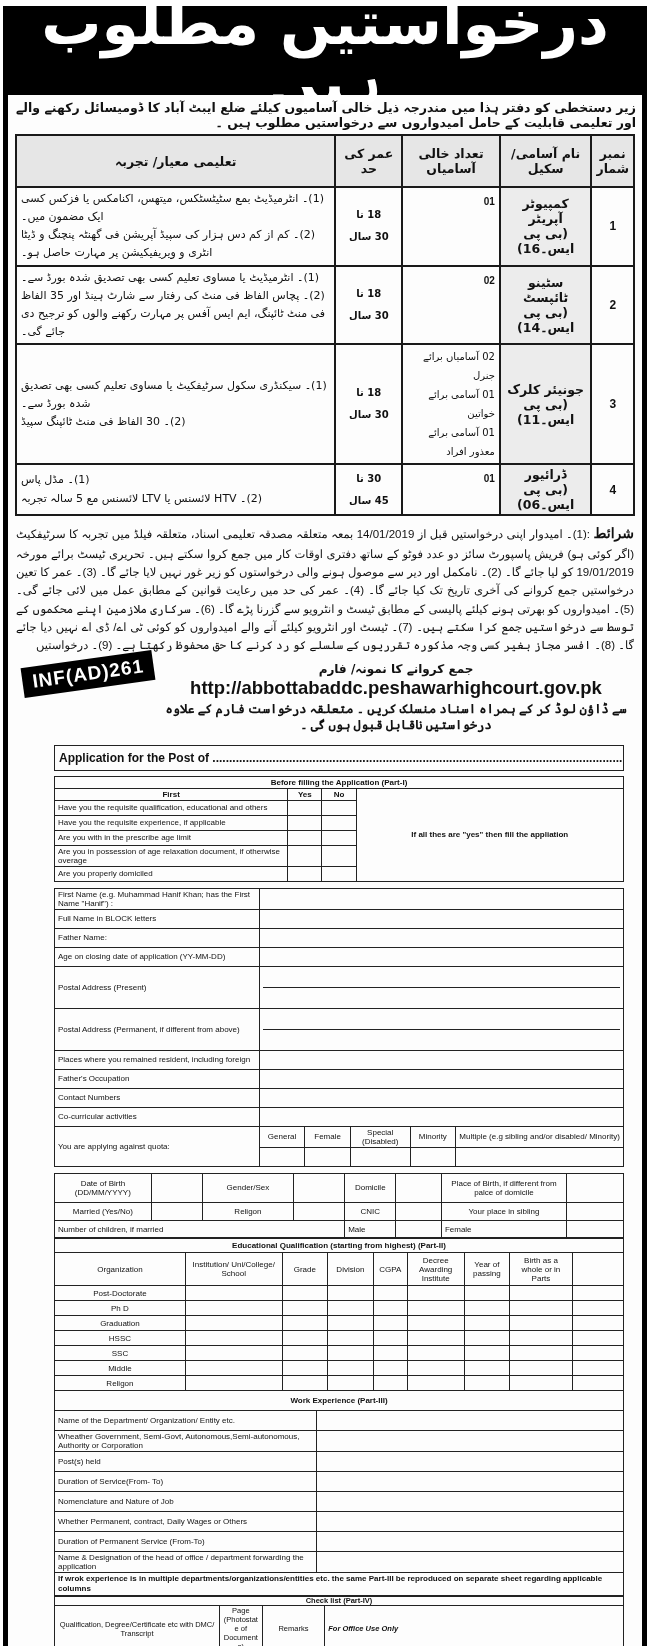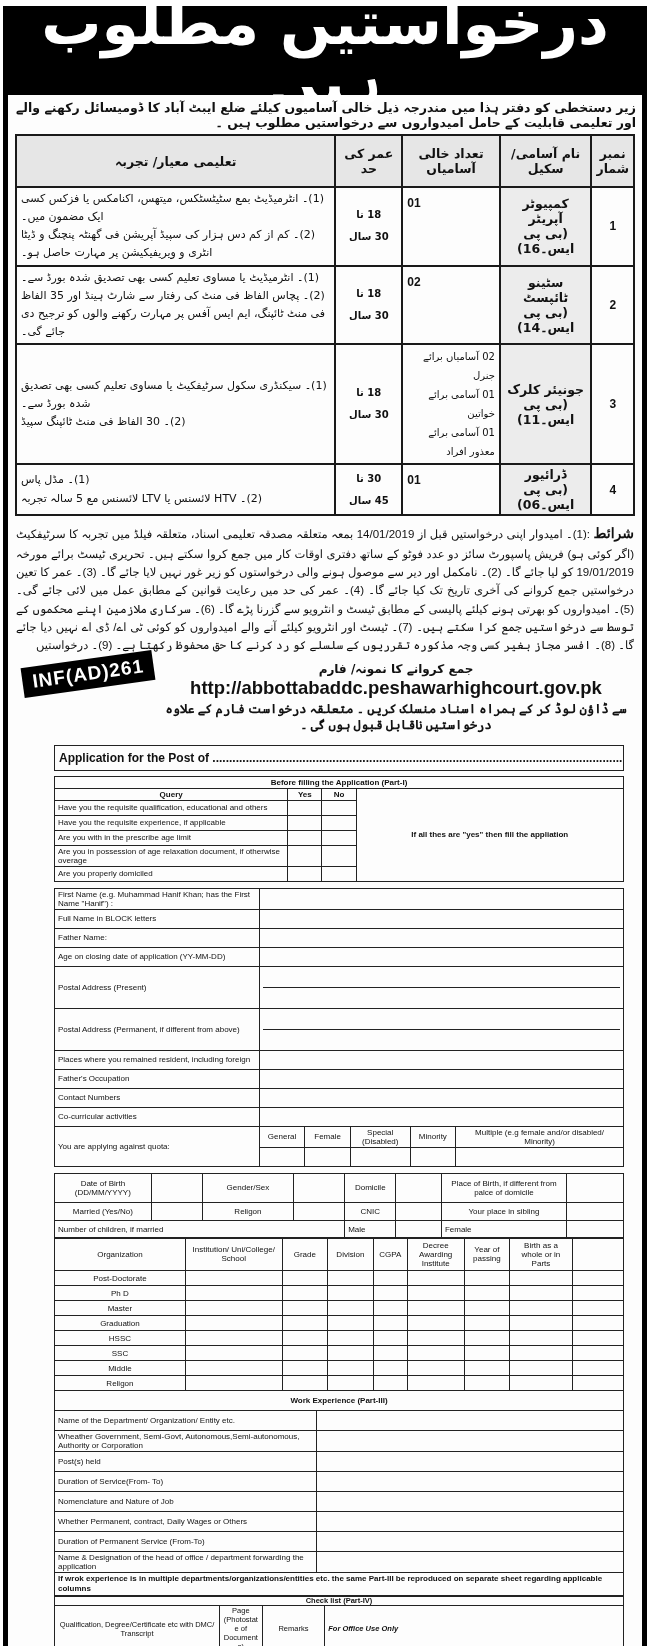--- a/index.html
+++ b/index.html
@@ -9,21 +9,21 @@
   .banner{background:#000;color:#fff;text-align:center;height:84px;display:flex;align-items:center;justify-content:center;}
   .banner span{font-family:"DejaVu Sans",sans-serif;font-weight:bold;font-size:60px;line-height:1;}
   .intro{direction:rtl;text-align:right;font-family:"DejaVu Sans",sans-serif;font-weight:bold;font-size:12.5px;padding:5px 6px 4px 6px;}
   
   table{border-collapse:collapse;}
   .jobs{width:calc(100% - 14px);margin:0 7px;direction:rtl;font-family:"DejaVu Sans",sans-serif;}
   .jobs th,.jobs td{border:2px solid #1a1a1a;padding:2px 4px;vertical-align:middle;}
   .jobs th{background:#e6e6e6;font-size:12.5px;font-weight:bold;height:46px;}
   .jobs .postcell{background:#ececec;text-align:center;font-weight:bold;font-size:12.5px;}
   .jobs .sn{text-align:center;font-family:"Liberation Sans",sans-serif;font-weight:bold;font-size:12px;width:30px;}
-  .jobs .vac{text-align:left;font-family:"Liberation Sans",sans-serif;font-weight:bold;font-size:12px;}
+  .jobs .vac{text-align:right;font-family:"Liberation Sans",sans-serif;font-weight:bold;font-size:10px;}
   .jobs .vacl{font-family:"DejaVu Sans",sans-serif;font-size:10px;font-weight:normal;text-align:right;line-height:1.9;}
   .jobs .age{text-align:center;font-size:10px;font-weight:bold;line-height:2.2;margin-top:20px;}
   .jobs .crit{font-size:11px;line-height:1.65;text-align:left;}
   
   .conds{direction:rtl;font-family:Liberation Sans, sans-serif;font-size:11.5px;line-height:1.6;text-align:justify;padding:6px 8px 0 8px;}
   .conds .shara{font-weight:bold;font-size:14px;}
   .cond-bottom{position:relative;padding:2px 8px 4px 150px;}
   .stamp{position:absolute;left:14px;top:4px;background:#000;color:#fff;font-weight:bold;font-size:19px;padding:4px 10px;transform:rotate(-8deg);letter-spacing:1px;}
   .urlline{direction:rtl;text-align:center;padding-top:2px;}
   .urlline .uprefix{font-family:"DejaVu Sans",sans-serif;font-size:12px;font-weight:bold;}
@@ -182,21 +182,21 @@
           <col style="width:41%">
           <col style="width:6%">
           <col style="width:6%">
           <col style="width:47%">
         </colgroup>
       <tbody>
         <tr>
             <td colspan="4" class="sechead">Before filling the Application (Part-I)</td>
           </tr>
         <tr>
-          <td class="qh">Query</td>
+          <td class="qh">First</td>
           <td class="qh">Yes</td>
           <td class="qh">No</td>
           <td class="note" rowspan="6">If all thes are "yes" then fill the appliation</td>
         </tr>
 
           <tr>
             <td class="ql">Have you the requisite qualification, educational and others</td>
             <td></td>
             <td></td>
           </tr>
@@ -284,21 +284,21 @@
       <tr>
             <td class="lbl">Co-curricular activities</td>
             <td colspan="5"></td>
           </tr>
       <tr>
         <td class="lbl" rowspan="2">You are applying against quota:</td>
         <td class="qopt">General</td>
         <td class="qopt">Female</td>
         <td class="qopt">Special (Disabled)</td>
         <td class="qopt">Minority</td>
-        <td class="qopt">Multiple (e.g female and/or disabled/ Minority)</td>
+        <td class="qopt">Multiple (e.g sibling and/or disabled/ Minority)</td>
       </tr>
       <tr>
         <td class="qblank"></td>
         <td class="qblank"></td>
         <td class="qblank"></td>
         <td class="qblank"></td>
         <td class="qblank"></td>
       </tr>
     </tbody>
       </table>
@@ -353,20 +353,23 @@
           <col style="width:17%">
           <col style="width:8%">
           <col style="width:8%">
           <col style="width:6%">
           <col style="width:10%">
           <col style="width:8%">
           <col style="width:11%">
           <col style="width:9%">
         </colgroup>
       <tbody>
+        <tr>
+            <td colspan="9" class="sechead">Educational Qualification (starting from highest) (Part-II)</td>
+          </tr>
         <tr>
           <td class="colh">Organization</td>
           <td class="colh">Institution/ Uni/College/ School</td>
           <td class="colh">Grade</td>
           <td class="colh">Division</td>
           <td class="colh">CGPA</td>
           <td class="colh">Decree Awarding Institute</td>
           <td class="colh">Year of passing</td>
           <td class="colh">Birth as a whole or in Parts</td>
           <td class="colh"></td>
@@ -389,31 +392,20 @@
             <td></td>
             <td></td>
             <td></td>
             <td></td>
             <td></td>
             <td></td>
             <td></td>
             <td></td>
           </tr>
 
-          <tr>
-            <td>Master</td>
-            <td></td>
-            <td></td>
-            <td></td>
-            <td></td>
-            <td></td>
-            <td></td>
-            <td></td>
-            <td></td>
-          </tr>
 
           <tr>
             <td>Graduation</td>
             <td></td>
             <td></td>
             <td></td>
             <td></td>
             <td></td>
             <td></td>
             <td></td>

